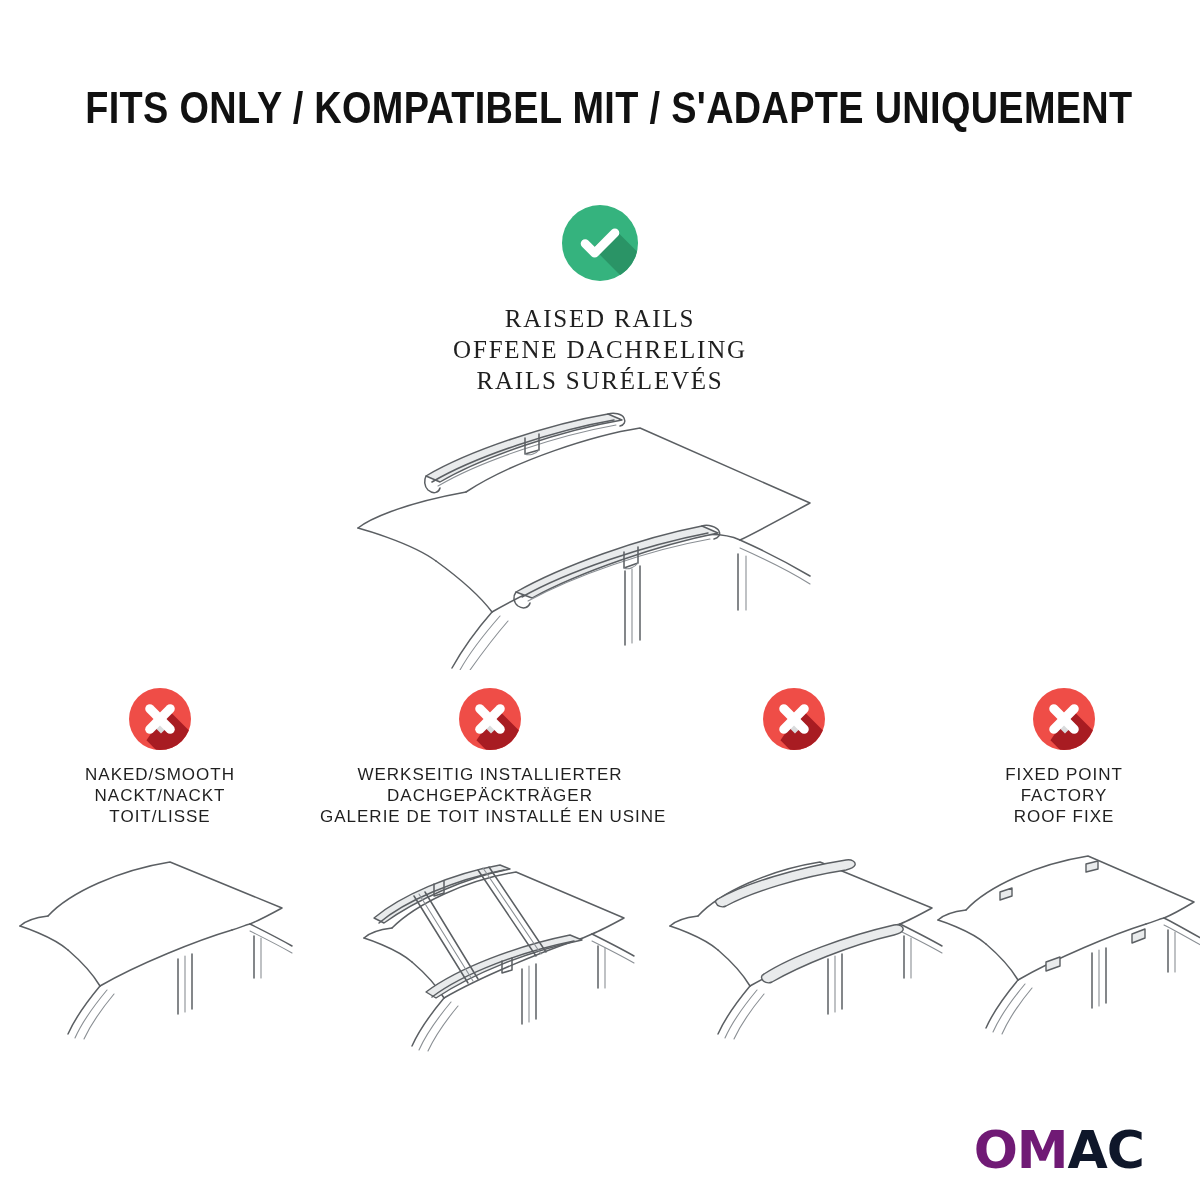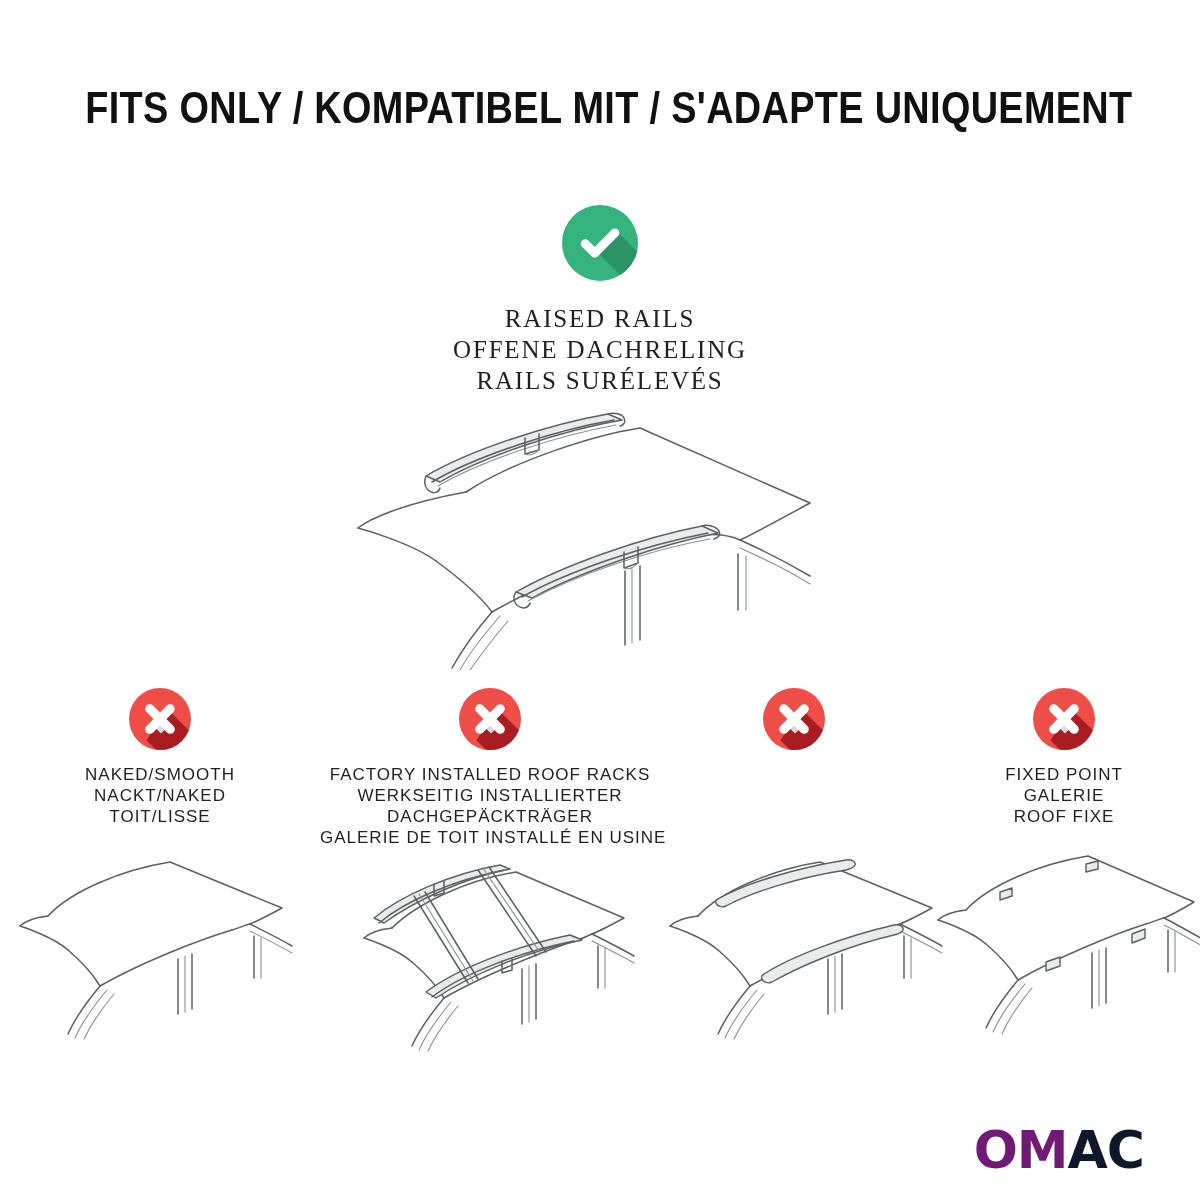--- a/index.html
+++ b/index.html
@@ -196,21 +196,21 @@
         <path d="M40 22 L64 46 L64 64 L28 64 L18 54 Z" fill="#a81c22"></path>
       </g>
       <g clip-path="url(#xc1)">
         <path d="M30.5 30.5 L40 40 L33 47 L23.5 37.5 Z" fill="#d9dbdc"></path>
       </g>
       <path d="M21.5 21.5 L42.5 42.5" stroke="#ffffff" stroke-width="9.5" stroke-linecap="round"></path>
       <path d="M42.5 21.5 L21.5 42.5" stroke="#ffffff" stroke-width="9.5" stroke-linecap="round"></path>
     </svg>
     <div class="col-label">
       <span class="ln">NAKED/SMOOTH</span>
-      <span class="ln">NACKT/NAKED</span>
+      <span class="ln">NACKT/NACKT</span>
       <span class="ln">TOIT/LISSE</span>
     </div>
   </div>
 
   <div class="col col-2">
     <svg class="badge-no" viewBox="0 0 64 64">
       <defs>
           <clipPath id="xc2">
             <circle cx="32" cy="32" r="32"></circle>
           </clipPath>
@@ -219,21 +219,20 @@
       <g clip-path="url(#xc2)">
         <path d="M40 22 L64 46 L64 64 L28 64 L18 54 Z" fill="#a81c22"></path>
       </g>
       <g clip-path="url(#xc2)">
         <path d="M30.5 30.5 L40 40 L33 47 L23.5 37.5 Z" fill="#d9dbdc"></path>
       </g>
       <path d="M21.5 21.5 L42.5 42.5" stroke="#ffffff" stroke-width="9.5" stroke-linecap="round"></path>
       <path d="M42.5 21.5 L21.5 42.5" stroke="#ffffff" stroke-width="9.5" stroke-linecap="round"></path>
     </svg>
     <div class="col-label">
-      <span class="ln">FACTORY INSTALLED ROOF RACKS</span>
       <span class="ln">WERKSEITIG INSTALLIERTER</span>
       <span class="ln">DACHGEPÄCKTRÄGER</span>
       <span class="ln">GALERIE DE TOIT INSTALLÉ EN USINE</span>
     </div>
   </div>
 
   <div class="col col-3">
     <svg class="badge-no" viewBox="0 0 64 64">
       <defs>
           <clipPath id="xc3">
@@ -264,21 +263,21 @@
         <path d="M40 22 L64 46 L64 64 L28 64 L18 54 Z" fill="#a81c22"></path>
       </g>
       <g clip-path="url(#xc4)">
         <path d="M30.5 30.5 L40 40 L33 47 L23.5 37.5 Z" fill="#d9dbdc"></path>
       </g>
       <path d="M21.5 21.5 L42.5 42.5" stroke="#ffffff" stroke-width="9.5" stroke-linecap="round"></path>
       <path d="M42.5 21.5 L21.5 42.5" stroke="#ffffff" stroke-width="9.5" stroke-linecap="round"></path>
     </svg>
     <div class="col-label">
       <span class="ln">FIXED POINT</span>
-      <span class="ln">GALERIE</span>
+      <span class="ln">FACTORY</span>
       <span class="ln">ROOF FIXE</span>
     </div>
   </div>
 </div>
 
 <div class="arts">
 
   <div class="art col-1">
     <svg width="300" height="195" viewBox="0 0 300 195">
       <path class="rl" d="M38 70 C60 46 110 24 160 16 L272 62 C272 62 250 74 240 78"></path>

